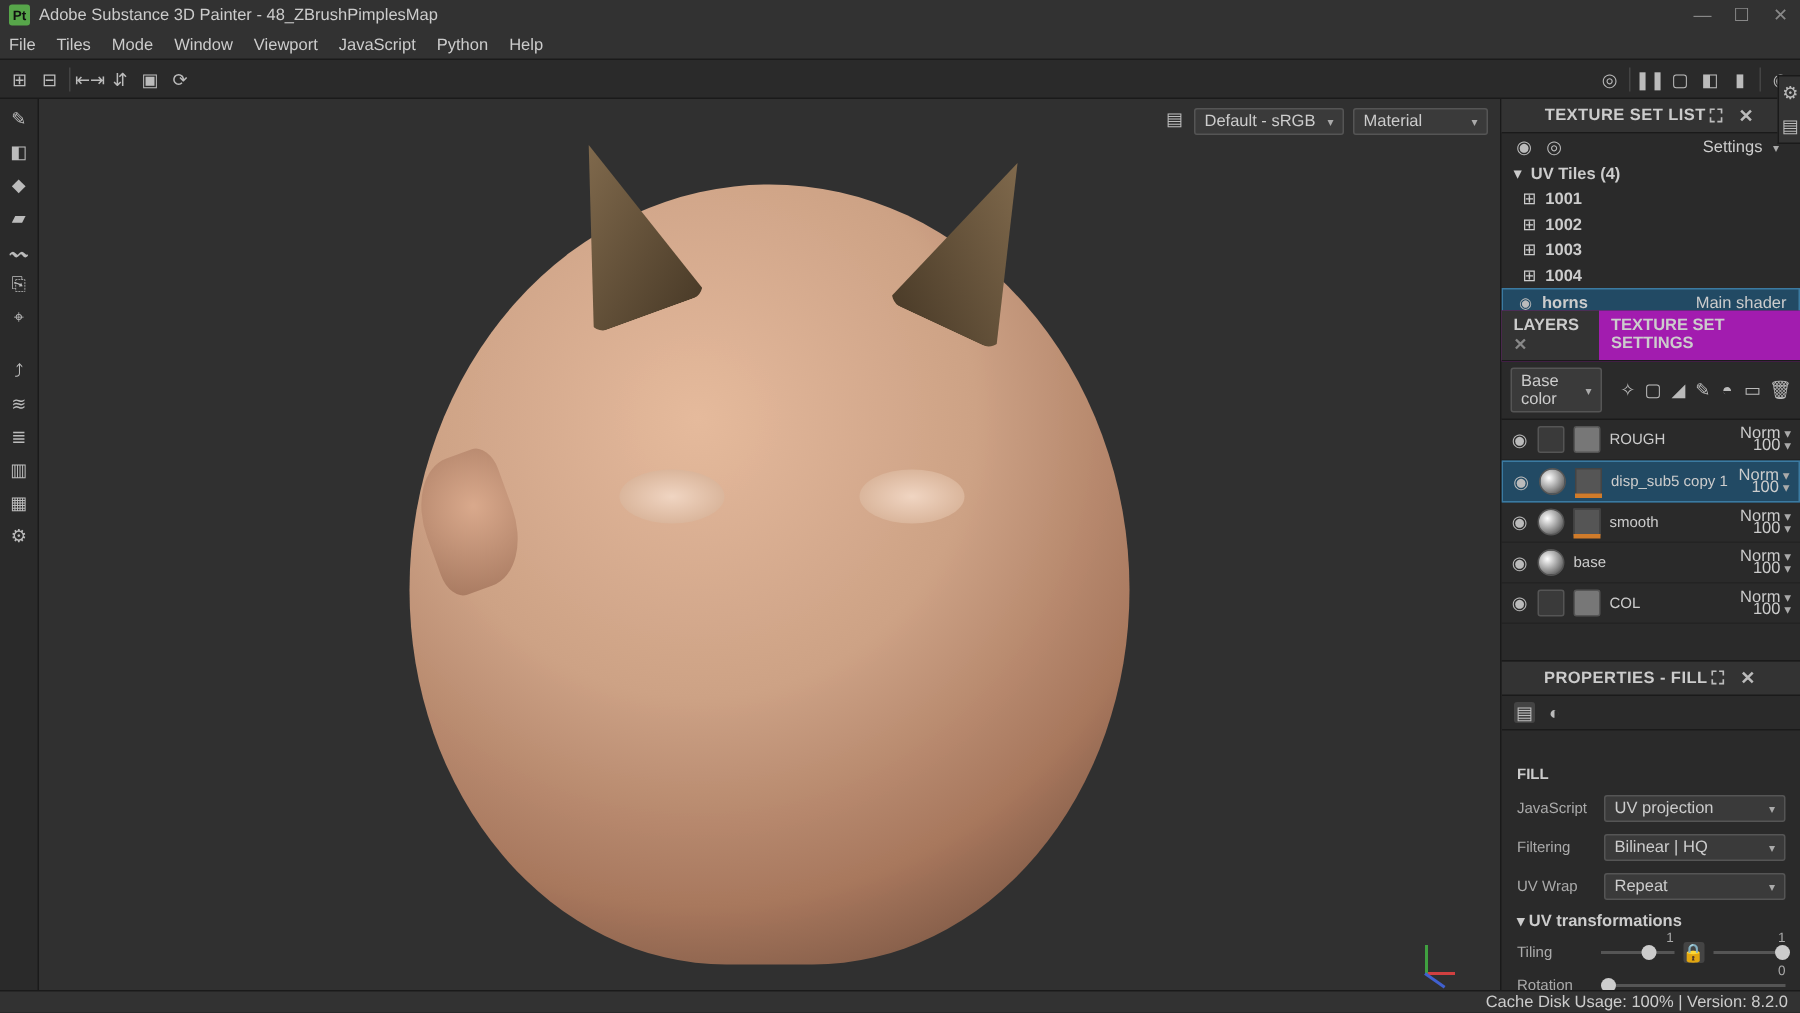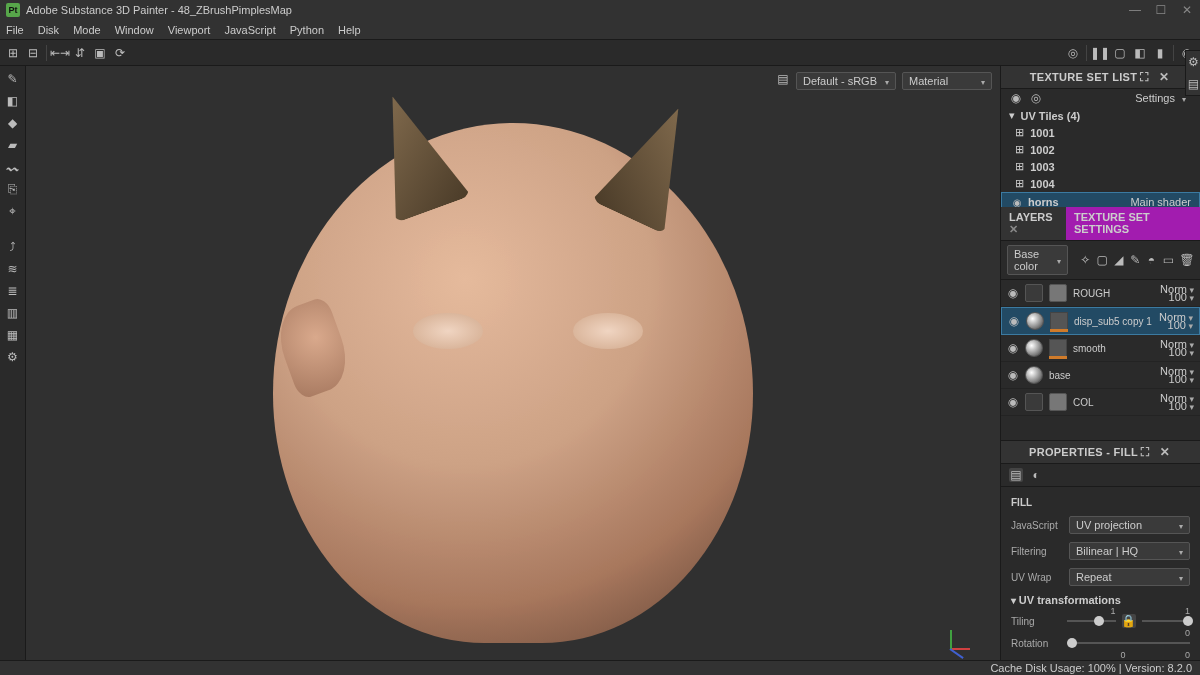--- a/index.html
+++ b/index.html
@@ -39,21 +39,21 @@
   .layer .thumb { width:18px; height:18px; border-radius:9px; background:#888; border:1px solid #555; flex-shrink:0;}
   .layer .thumb.folder { border-radius:2px; background:#3a3a3a;}
   .layer .thumb.square { border-radius:2px; }
   .layer .mask { width:18px; height:18px; background:#555; border:1px solid #444; flex-shrink:0;}
   .layer .name { flex:1; font-size:10px; white-space:nowrap; overflow:hidden;}
   .layer .blend { font-size:9px; color:#aaa; position:absolute; right:6px; top:3px;}
   .layer .opac { font-size:9px; color:#aaa; position:absolute; right:6px; bottom:3px;}
   .layer .orange { position:absolute; left:48px; bottom:2px; width:18px; height:3px; background:#d07b2a;}
   .properties { flex:1; overflow:auto; border-top:1px solid #1a1a1a;}
   .prop-body { padding:6px 10px; display:flex; flex-direction:column; gap:8px;}
-  .prop-section-title { font-weight:bold; font-size:10px; margin-top:4px;}
+  .prop-section-title { font-weight:bold; font-size:10px; margin-top:18px;}
   .prop-row { display:flex; align-items:center; gap:8px; }
   .prop-row label { width:50px; font-size:10px; color:#aaa;}
   .prop-row .dropdown { flex:1; background:#3a3a3a; border:1px solid #555; padding:2px 6px; display:flex; justify-content:space-between; border-radius:2px;}
   .slider-row { display:flex; align-items:center; gap:6px; }
   .slider-row label { width:50px; font-size:10px; color:#aaa;}
   .slider { flex:1; position:relative; height:14px; }
   .slider .track { position:absolute; top:6px; left:0; right:0; height:2px; background:#555;}
   .slider .knob { position:absolute; top:2px; width:10px; height:10px; border-radius:5px; background:#ccc;}
   .slider .val { position:absolute; top:-8px; font-size:9px; color:#aaa; }
   .statusbar { height:15px; background:#323232; display:flex; align-items:center; justify-content:flex-end; padding:0 8px; font-size:10px; color:#aaa; border-top:1px solid #1a1a1a;}
@@ -88,21 +88,21 @@
   </div>
   <div class="right">
     <span class="icon">—</span>
     <span class="icon">☐</span>
     <span class="icon">✕</span>
   </div>
 </div>
 
 <div class="menubar">
   <span>File</span>
-  <span>Disk</span>
+  <span>Tiles</span>
   <span>Mode</span>
   <span>Window</span>
   <span>Viewport</span>
   <span>JavaScript</span>
   <span>Python</span>
   <span>Help</span>
 </div>
 
 <div class="toolbar">
   <div class="group">

